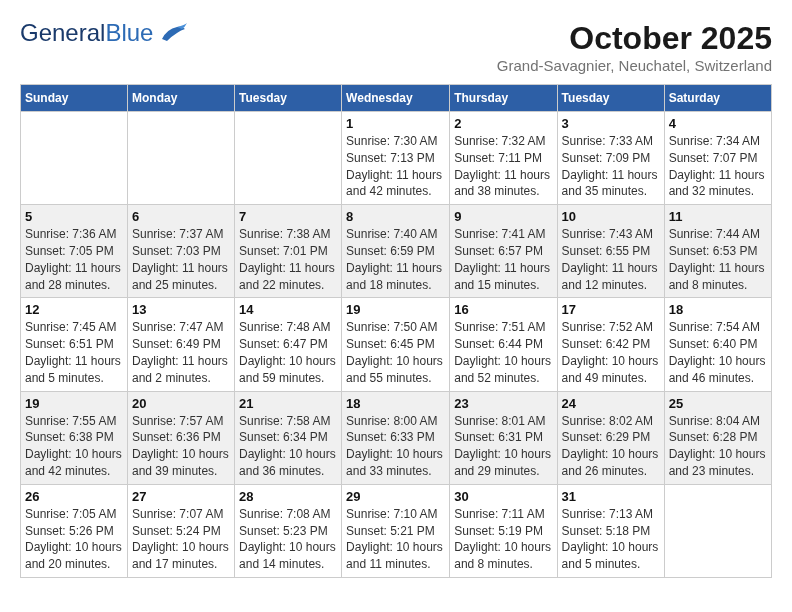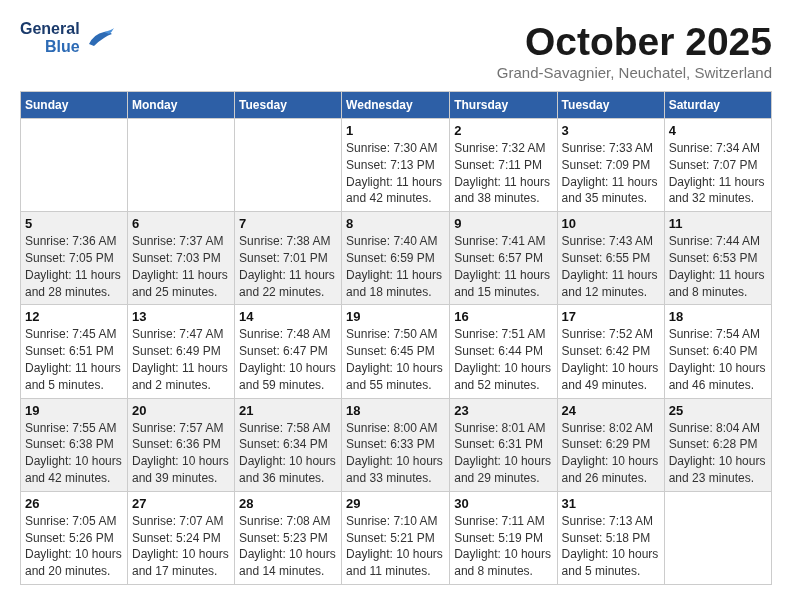--- a/index.html
+++ b/index.html
@@ -15,38 +15,37 @@
       justify-content: space-between;
       align-items: flex-start;
       margin-bottom: 10px;
     }
     .logo {
       display: flex;
       align-items: center;
     }
     .logo-text {
       display: flex;
-      flex-direction: column;
-      font-size: 16px;
-      font-weight: bold;
+      font-size: 24px;
+      font-weight: normal;
       color: #1a3a6b;
       line-height: 1.1;
     }
     .logo-text .general { color: #1a3a6b; }
     .logo-text .blue { color: #2d6bb5; text-align: right; }
     .logo-bird {
       width: 30px;
       height: 24px;
       margin-left: 4px;
     }
     .title-section {
       text-align: right;
     }
     .month-title {
-      font-size: 39px;
+      font-size: 32px;
       color: #1a1a1a;
       font-weight: bold;
     }
     .subtitle {
       font-size: 15px;
       color: #737373;
     }
     .calendar {
       width: 100%;
       border-collapse: collapse;

